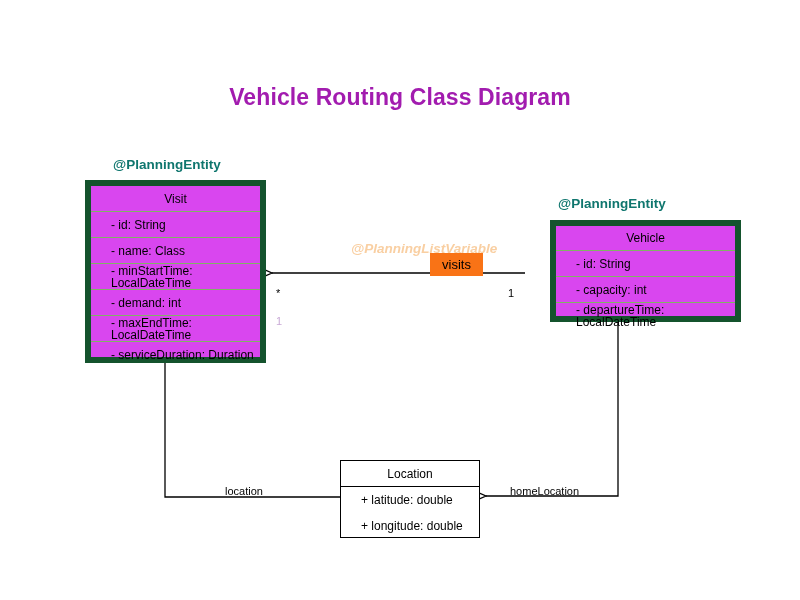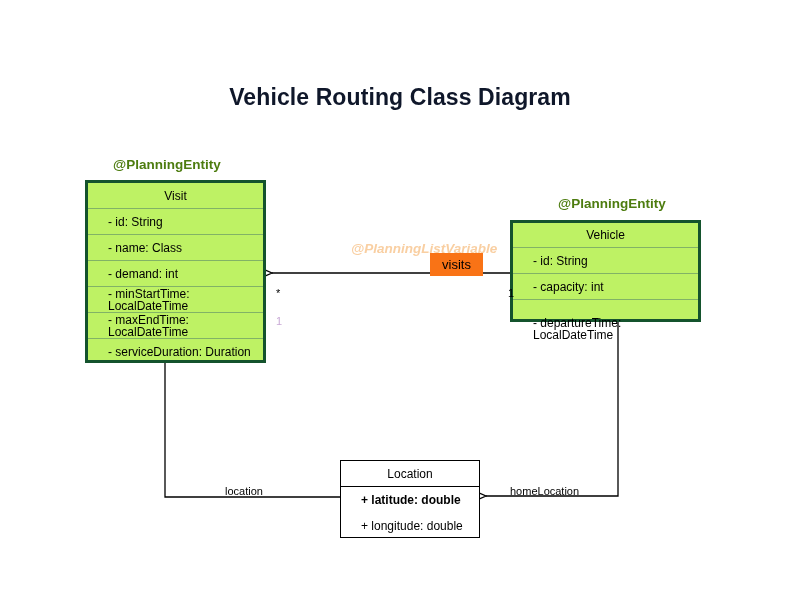--- a/index.html
+++ b/index.html
@@ -26,39 +26,39 @@
   
   .diagram-title {
     position: absolute;
     left: 0;
     top: 84px;
     width: 800px;
     text-align: center;
     font-size: 23px;
     font-weight: bold;
     letter-spacing: 0.1px;
-    color: #0f172a;
+    color: #a21caf;
   }
 
   
   .stereotype {
     position: absolute;
     font-size: 13.5px;
     font-weight: bold;
     white-space: nowrap;
   }
-  .stereotype.green { color: #4d7c0f; }
+  .stereotype.green { color: #0f766e; }
   .stereotype.orange { color: #f9cfa2; }
 
   
   .uml-class {
     position: absolute;
     box-sizing: border-box;
-    border: 3px solid #14532d;
-    background: #bef264;
+    border: 6px solid #14532d;
+    background: #d946ef;
   }
   .uml-class.plain {
     border: 1px solid #000000;
     background: #ffffff;
   }
 
   .uml-header {
     box-sizing: border-box;
     text-align: center;
     font-size: 12px;
@@ -138,38 +138,38 @@
 </svg>
 
 <div class="diagram-title">Vehicle Routing Class Diagram</div>
 
 <div class="stereotype green" style="left:113px; top:157px;">@PlanningEntity</div>
 
 <div class="uml-class" id="class-visit" style="left:85px; top:180px; width:181px; height:183px;">
   <div class="uml-header" style="height:26px;">Visit</div>
   <div class="uml-attr" style="height:26px;">- id: String</div>
   <div class="uml-attr" style="height:26px;">- name: Class</div>
+  <div class="uml-attr" style="height:26px;">- minStartTime: LocalDateTime</div>
   <div class="uml-attr" style="height:26px;">- demand: int</div>
-  <div class="uml-attr" style="height:26px;">- minStartTime: LocalDateTime</div>
   <div class="uml-attr" style="height:26px;">- maxEndTime: LocalDateTime</div>
   <div class="uml-attr last" style="height:26px;">- serviceDuration: Duration</div>
 </div>
 
 <div class="stereotype green" style="left:558px; top:196px;">@PlanningEntity</div>
 
-<div class="uml-class" id="class-vehicle" style="left:510px; top:220px; width:191px; height:102px;">
+<div class="uml-class" id="class-vehicle" style="left:550px; top:220px; width:191px; height:102px;">
   <div class="uml-header" style="height:25px;">Vehicle</div>
   <div class="uml-attr" style="height:26px;">- id: String</div>
   <div class="uml-attr" style="height:26px;">- capacity: int</div>
-  <div class="uml-attr last" style="height:25px;margin-top:16px;">- departureTime: LocalDateTime</div>
+  <div class="uml-attr last" style="height:25px;">- departureTime: LocalDateTime</div>
 </div>
 
 <div class="uml-class plain" id="class-location" style="left:340px; top:460px; width:140px; height:78px;">
   <div class="uml-header" style="height:26px;">Location</div>
-  <div class="uml-attr" style="height:26px;font-weight:bold;">+ latitude: double</div>
+  <div class="uml-attr" style="height:26px;">+ latitude: double</div>
   <div class="uml-attr last" style="height:26px;">+ longitude: double</div>
 </div>
 
 <div class="stereotype orange" style="left:351px; top:241px;font-style:italic;">@PlanningListVariable</div>
 
 <div class="edge-label badge" style="left:430px; top:253px;">visits</div>
 
 <div class="multiplicity" style="left:276px; top:288px;">*</div>
 
 <div class="multiplicity ghost" style="left:276px; top:316px;">1</div>

